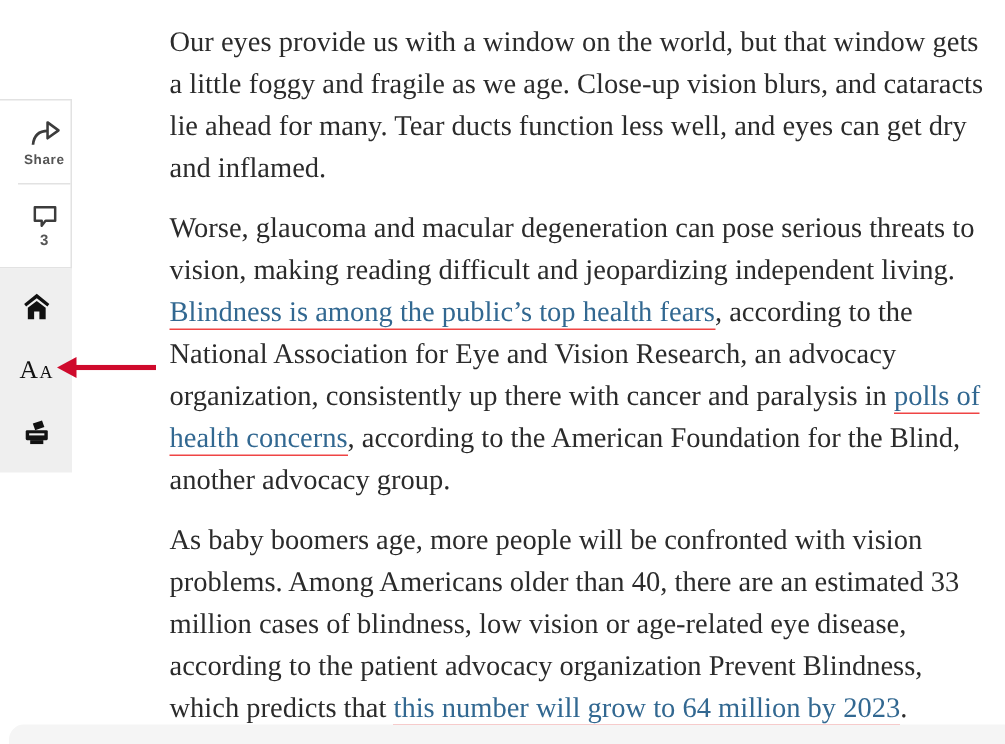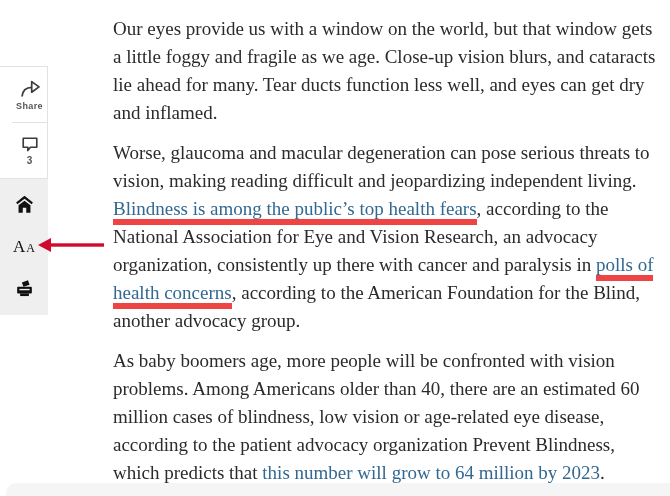--- a/index.html
+++ b/index.html
@@ -20,21 +20,21 @@
   
   .article{
     position:absolute;left:113px;top:0;width:547px;
     padding-top:15px;
     font-family:"Liberation Serif","DejaVu Serif",serif;
     font-size:19px;line-height:28px;color:var(--text-color);
   }
   .article p{margin:0 0 12px 0;}
   .article a{
     color:var(--link-color);text-decoration:none;
-    border-bottom:6px solid #ef4444;cursor:pointer;text-align:center;
+    border-bottom:1px solid #ef4444;cursor:pointer;text-align:center;
   }
 
   
   .sidebar{position:absolute;left:0;top:66px;width:48px;}
   .cards{
     background:#fff;border:1px solid var(--border-color);border-left:none;
     box-sizing:border-box;width:48px;
   }
   .card{
     height:55px;display:flex;flex-direction:column;align-items:center;
@@ -128,16 +128,16 @@
 <div class="pointer-arrow">
   <svg width="66" height="16" viewBox="0 0 66 16">
     <polygon points="0,8 13,1 13,15" fill="var(--arrow-color)"></polygon>
     <rect x="12" y="6.3" width="54" height="3.4" fill="var(--arrow-color)"></rect>
   </svg>
 </div>
 
 <div class="article">
     <p><span>Our eyes provide us with a window on the world, but that window gets a little foggy and fragile as we age. Close-up vision blurs, and cataracts lie ahead for many. Tear ducts function less well, and eyes can get dry and inflamed.</span></p>
     <p><span>Worse, glaucoma and macular degeneration can pose serious threats to vision, making reading difficult and jeopardizing independent living. </span><a href="#">Blindness is among the public’s top health fears</a><span>, according to the National Association for Eye and Vision Research, an advocacy organization, consistently up there with cancer and paralysis in </span><a href="#">polls of health concerns</a><span>, according to the American Foundation for the Blind, another advocacy group.</span></p>
-    <p><span>As baby boomers age, more people will be confronted with vision problems. Among Americans older than 40, there are an estimated 60 million cases of blindness, low vision or age-related eye disease, according to the patient advocacy organization Prevent Blindness, which predicts that </span><a href="#">this number will grow to 64 million by 2023</a><span>.</span></p>
+    <p><span>As baby boomers age, more people will be confronted with vision problems. Among Americans older than 40, there are an estimated 33 million cases of blindness, low vision or age-related eye disease, according to the patient advocacy organization Prevent Blindness, which predicts that </span><a href="#">this number will grow to 64 million by 2023</a><span>.</span></p>
   </div>
 
 <div class="next-section"></div>
 
 </body></html>

